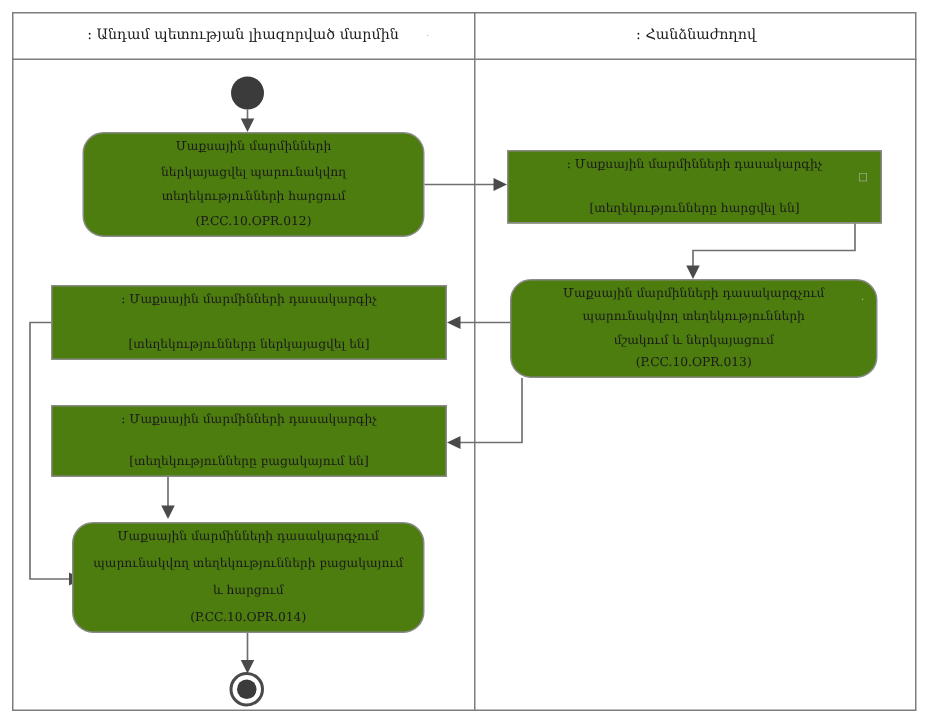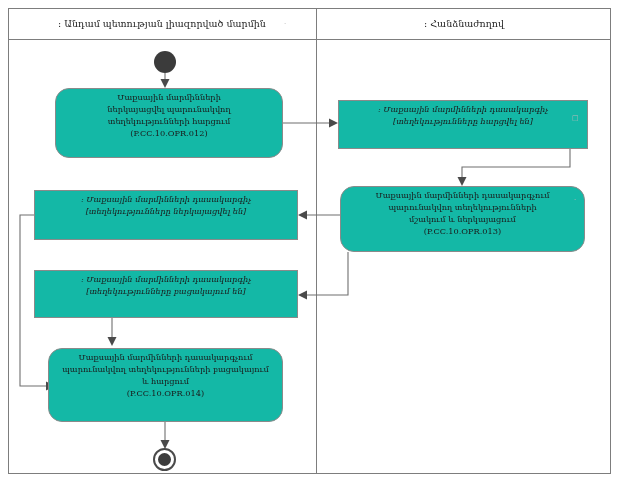--- a/index.html
+++ b/index.html
@@ -57,35 +57,35 @@
     white-space: nowrap;
     overflow: hidden;
   }
   .lane-title.left  { left: 8px;   width: 308px; }
   .lane-title.right { left: 317px; width: 294px; }
 
   
   .node {
     position: absolute;
     box-sizing: border-box;
-    background: #14b8a6;
+    background: #4d7c0f;
     border: 1px solid #8a8a8a;
     color: #1a1a1a;
     display: flex;
     flex-direction: column;
     align-items: center;
-    justify-content: flex-start;
+    justify-content: space-between;
     text-align: center;
     font-size: 8.2px;
     line-height: 1.45;
     padding: 3px 8px;
     z-index: 3;
   }
   .node.action { border-radius: 14px; }
-  .node.object { border-radius: 0; font-style: italic; }
+  .node.object { border-radius: 0; }
   .node .ln { display: block; white-space: nowrap; }
 
   
   .initial-node {
     position: absolute;
     width: 22px;
     height: 22px;
     border-radius: 50%;
     background: #3b3b3b;
     z-index: 4;

